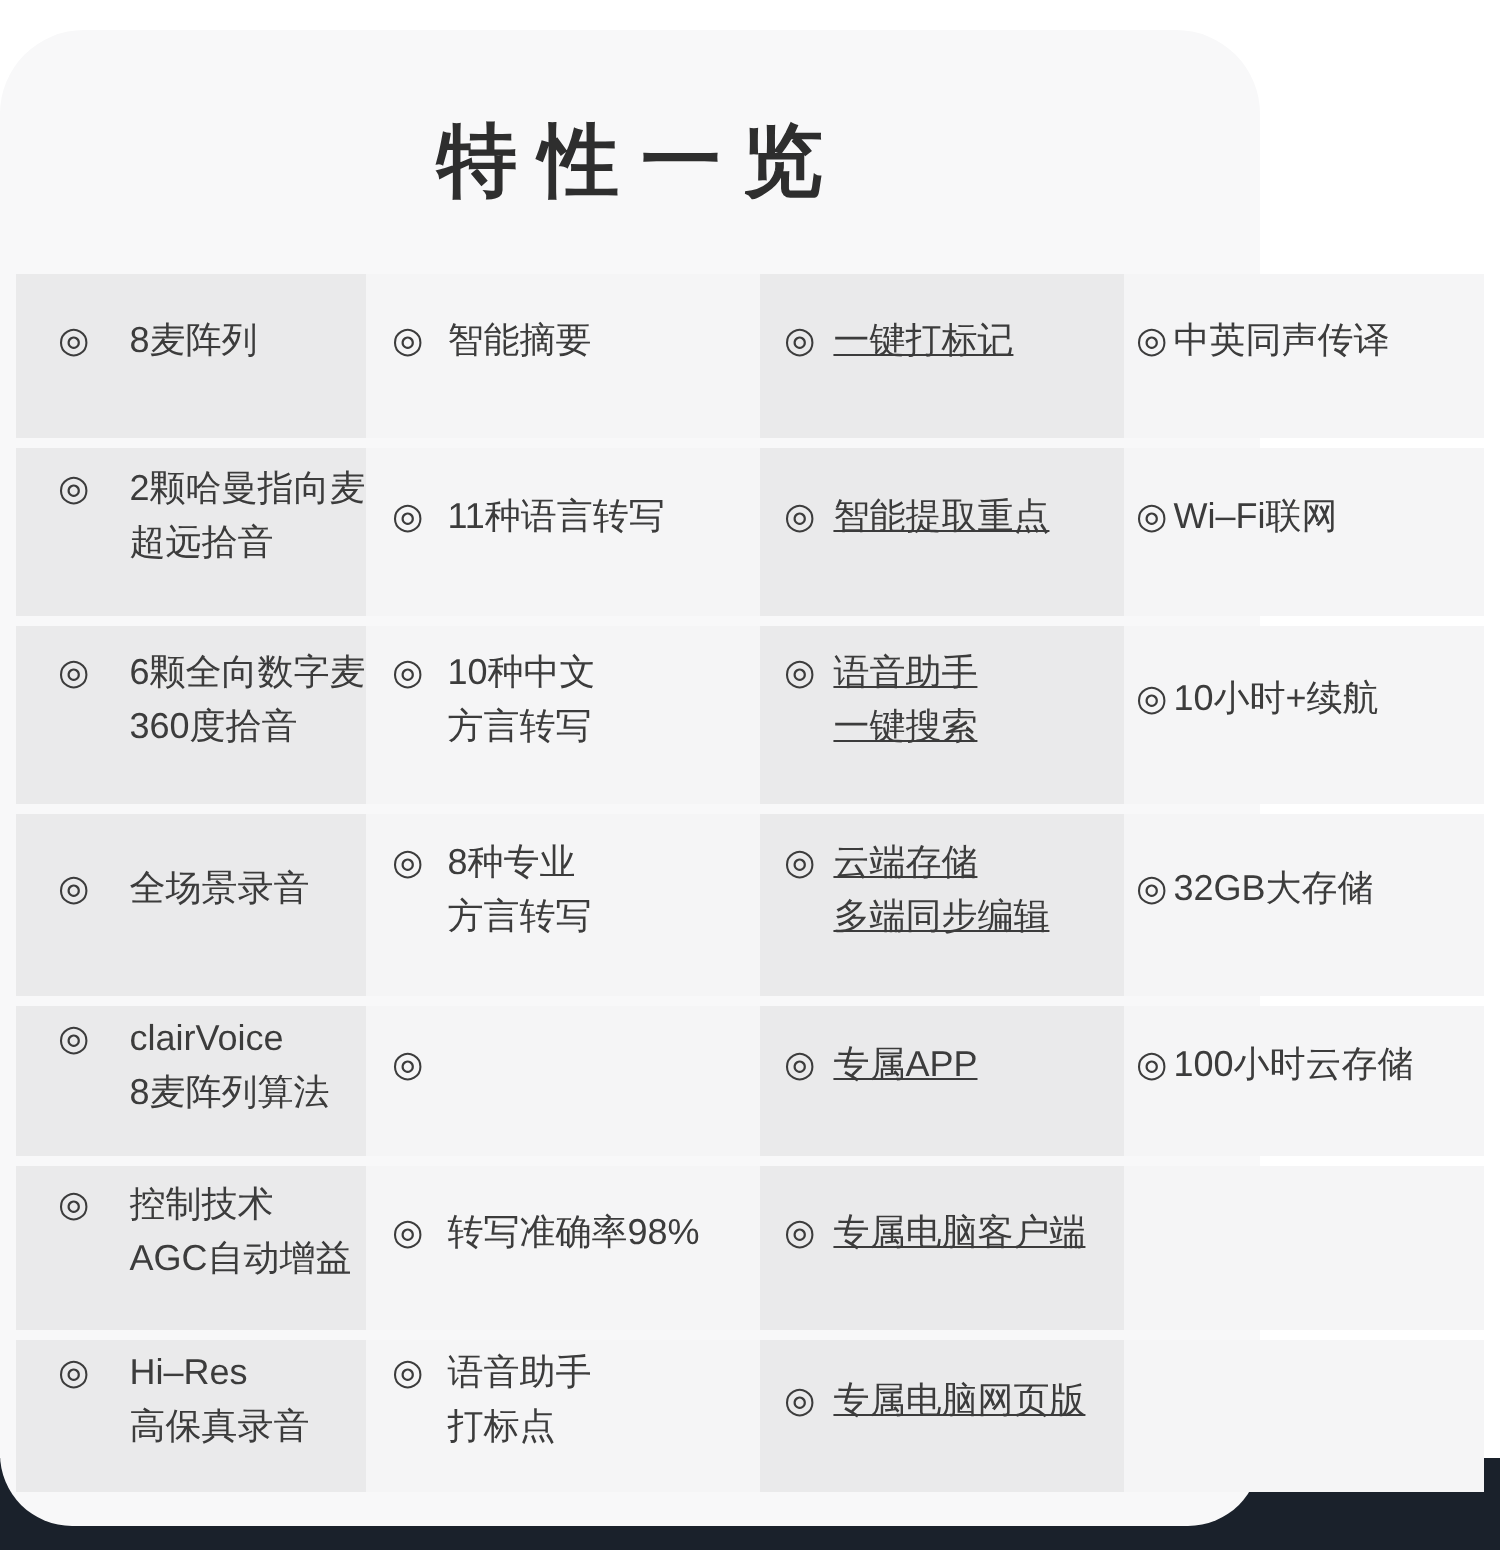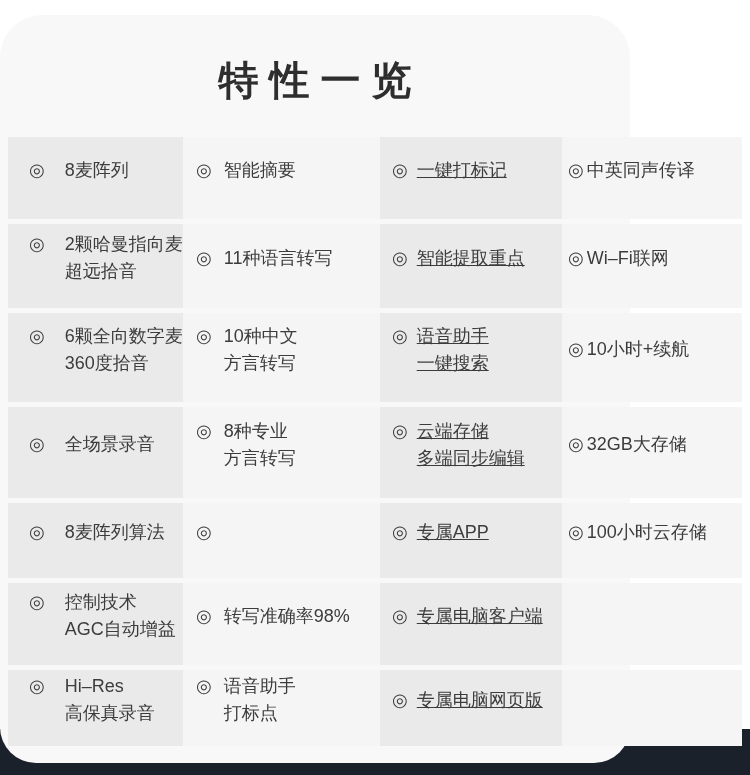--- a/index.html
+++ b/index.html
@@ -226,20 +226,21 @@
           <span class="bullet" style="margin-top: 0px;">◎</span>
           <div class="lines">
             <div>32GB大存储</div>
           </div>
         </div>
       </div>
       <div class="cell c0 dark">
         <div class="cell-inner">
           <span class="bullet" style="margin-top: 0px;">◎</span>
           <div class="lines">
+            <div>clairVoice</div>
             <div>8麦阵列算法</div>
           </div>
         </div>
       </div>
       <div class="cell c1 light">
         <div class="cell-inner">
           <span class="bullet" style="margin-top: 0px;">◎</span>
         </div>
       </div>
       <div class="cell c2 dark">

